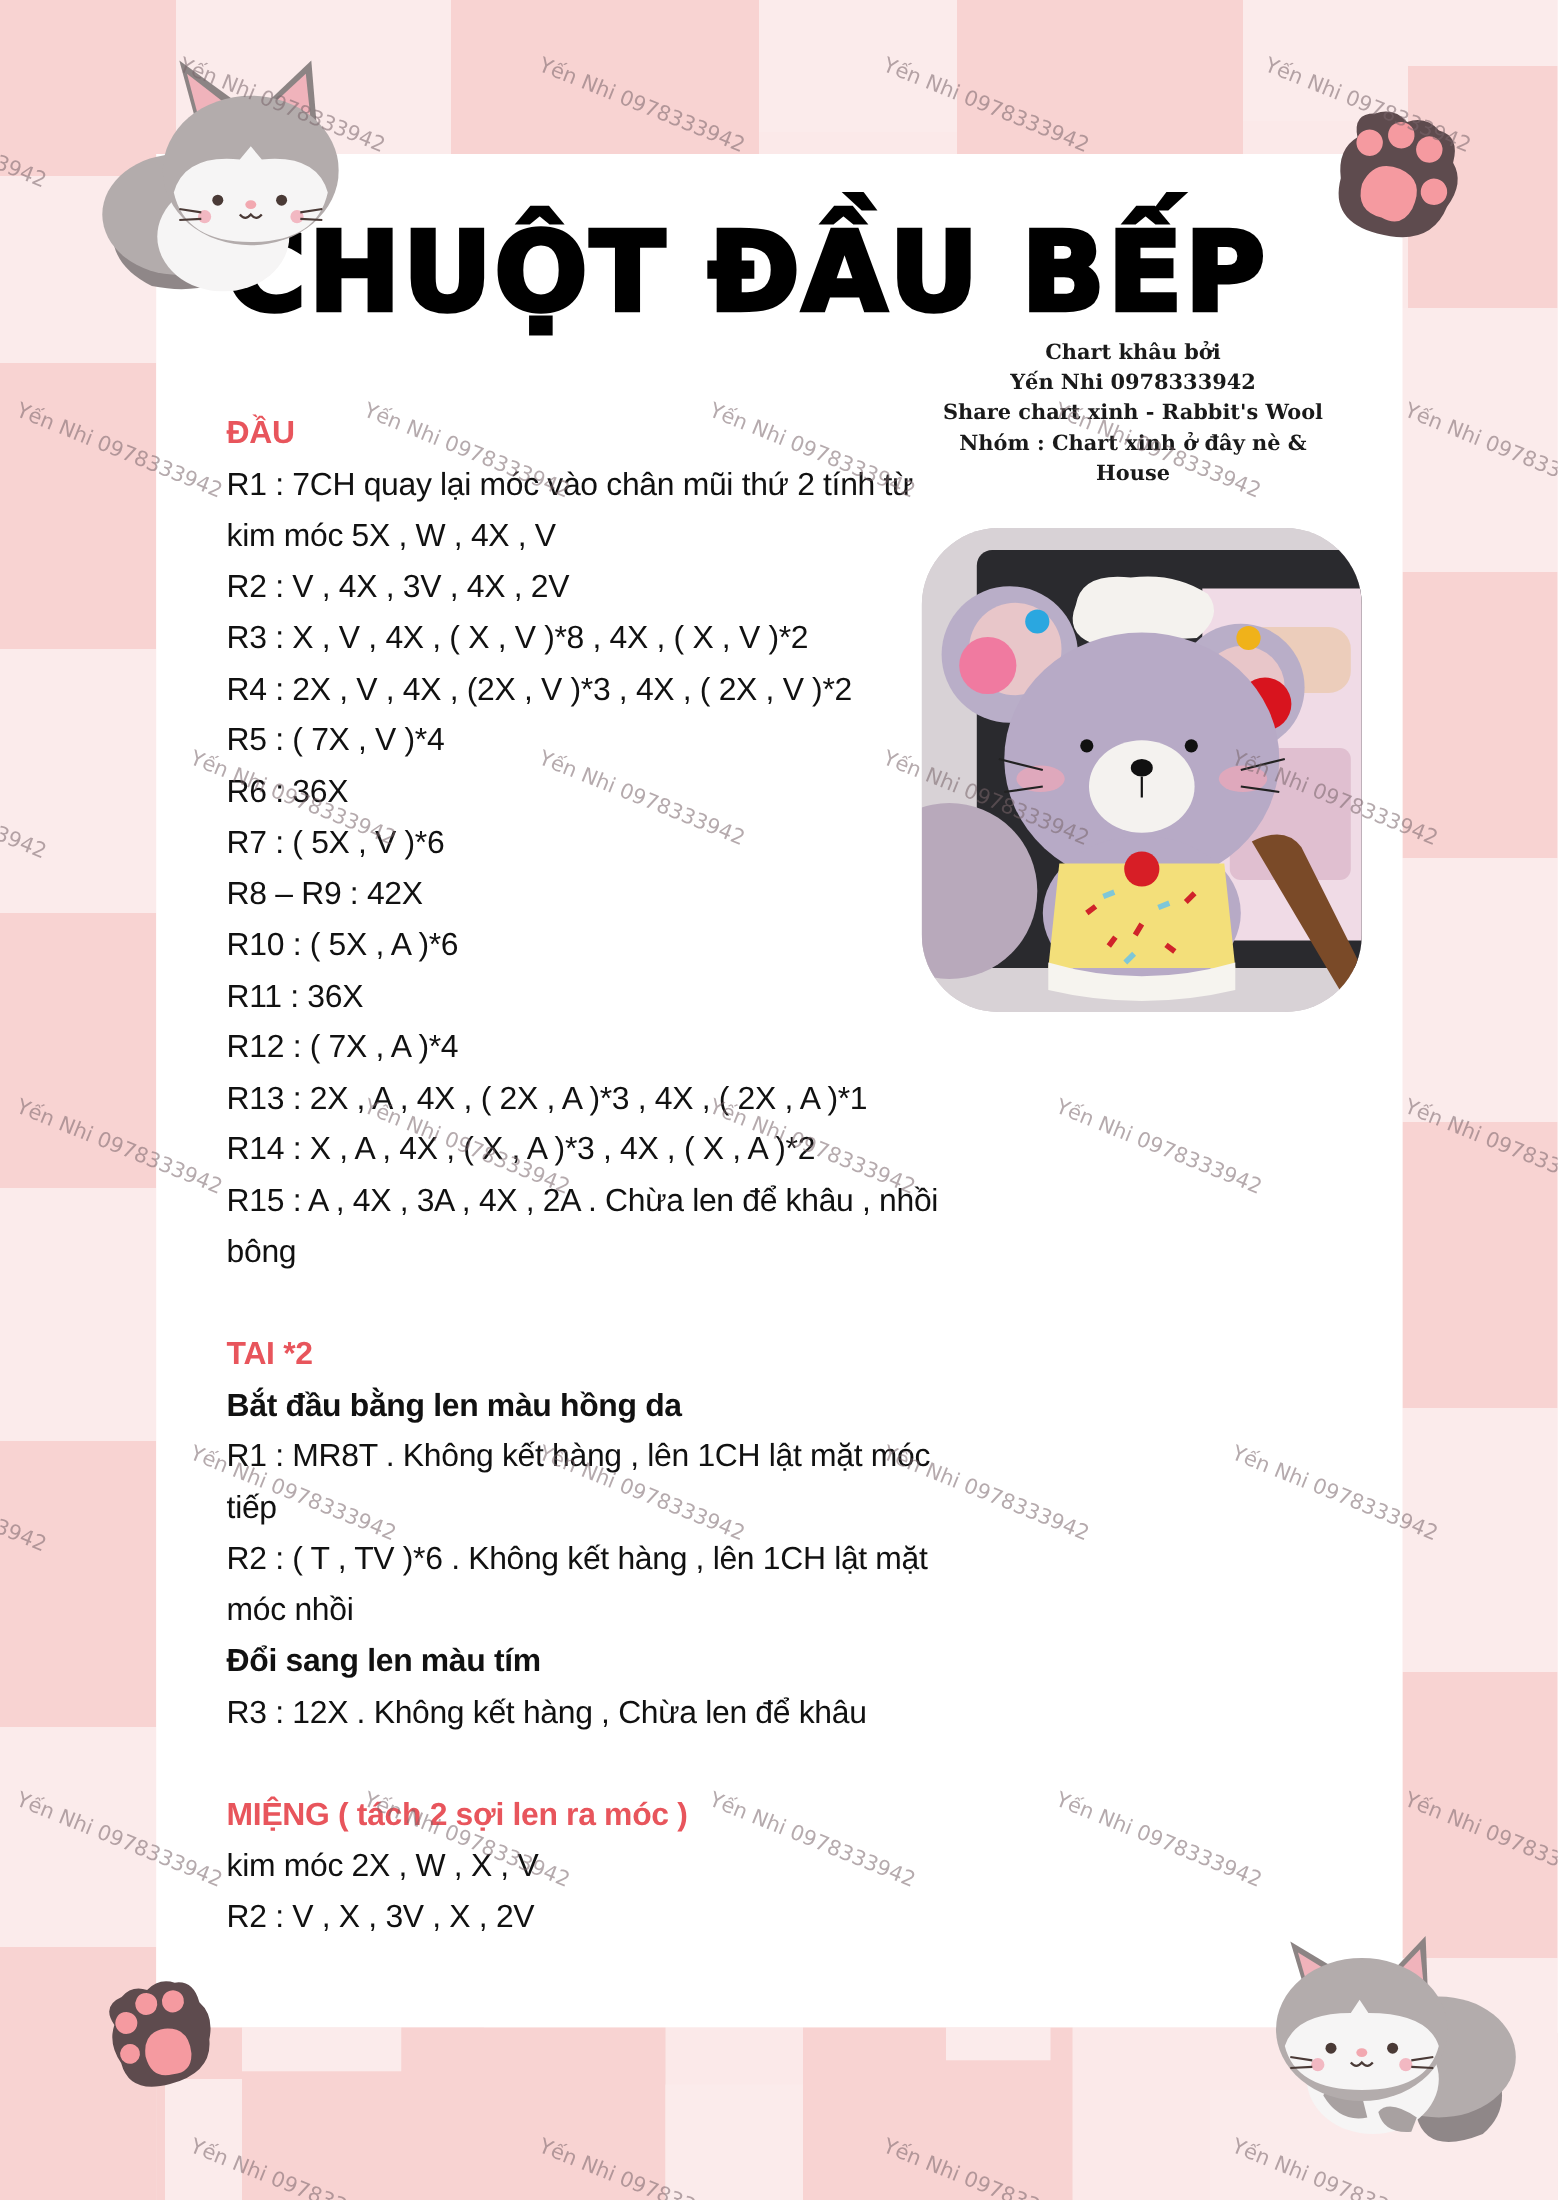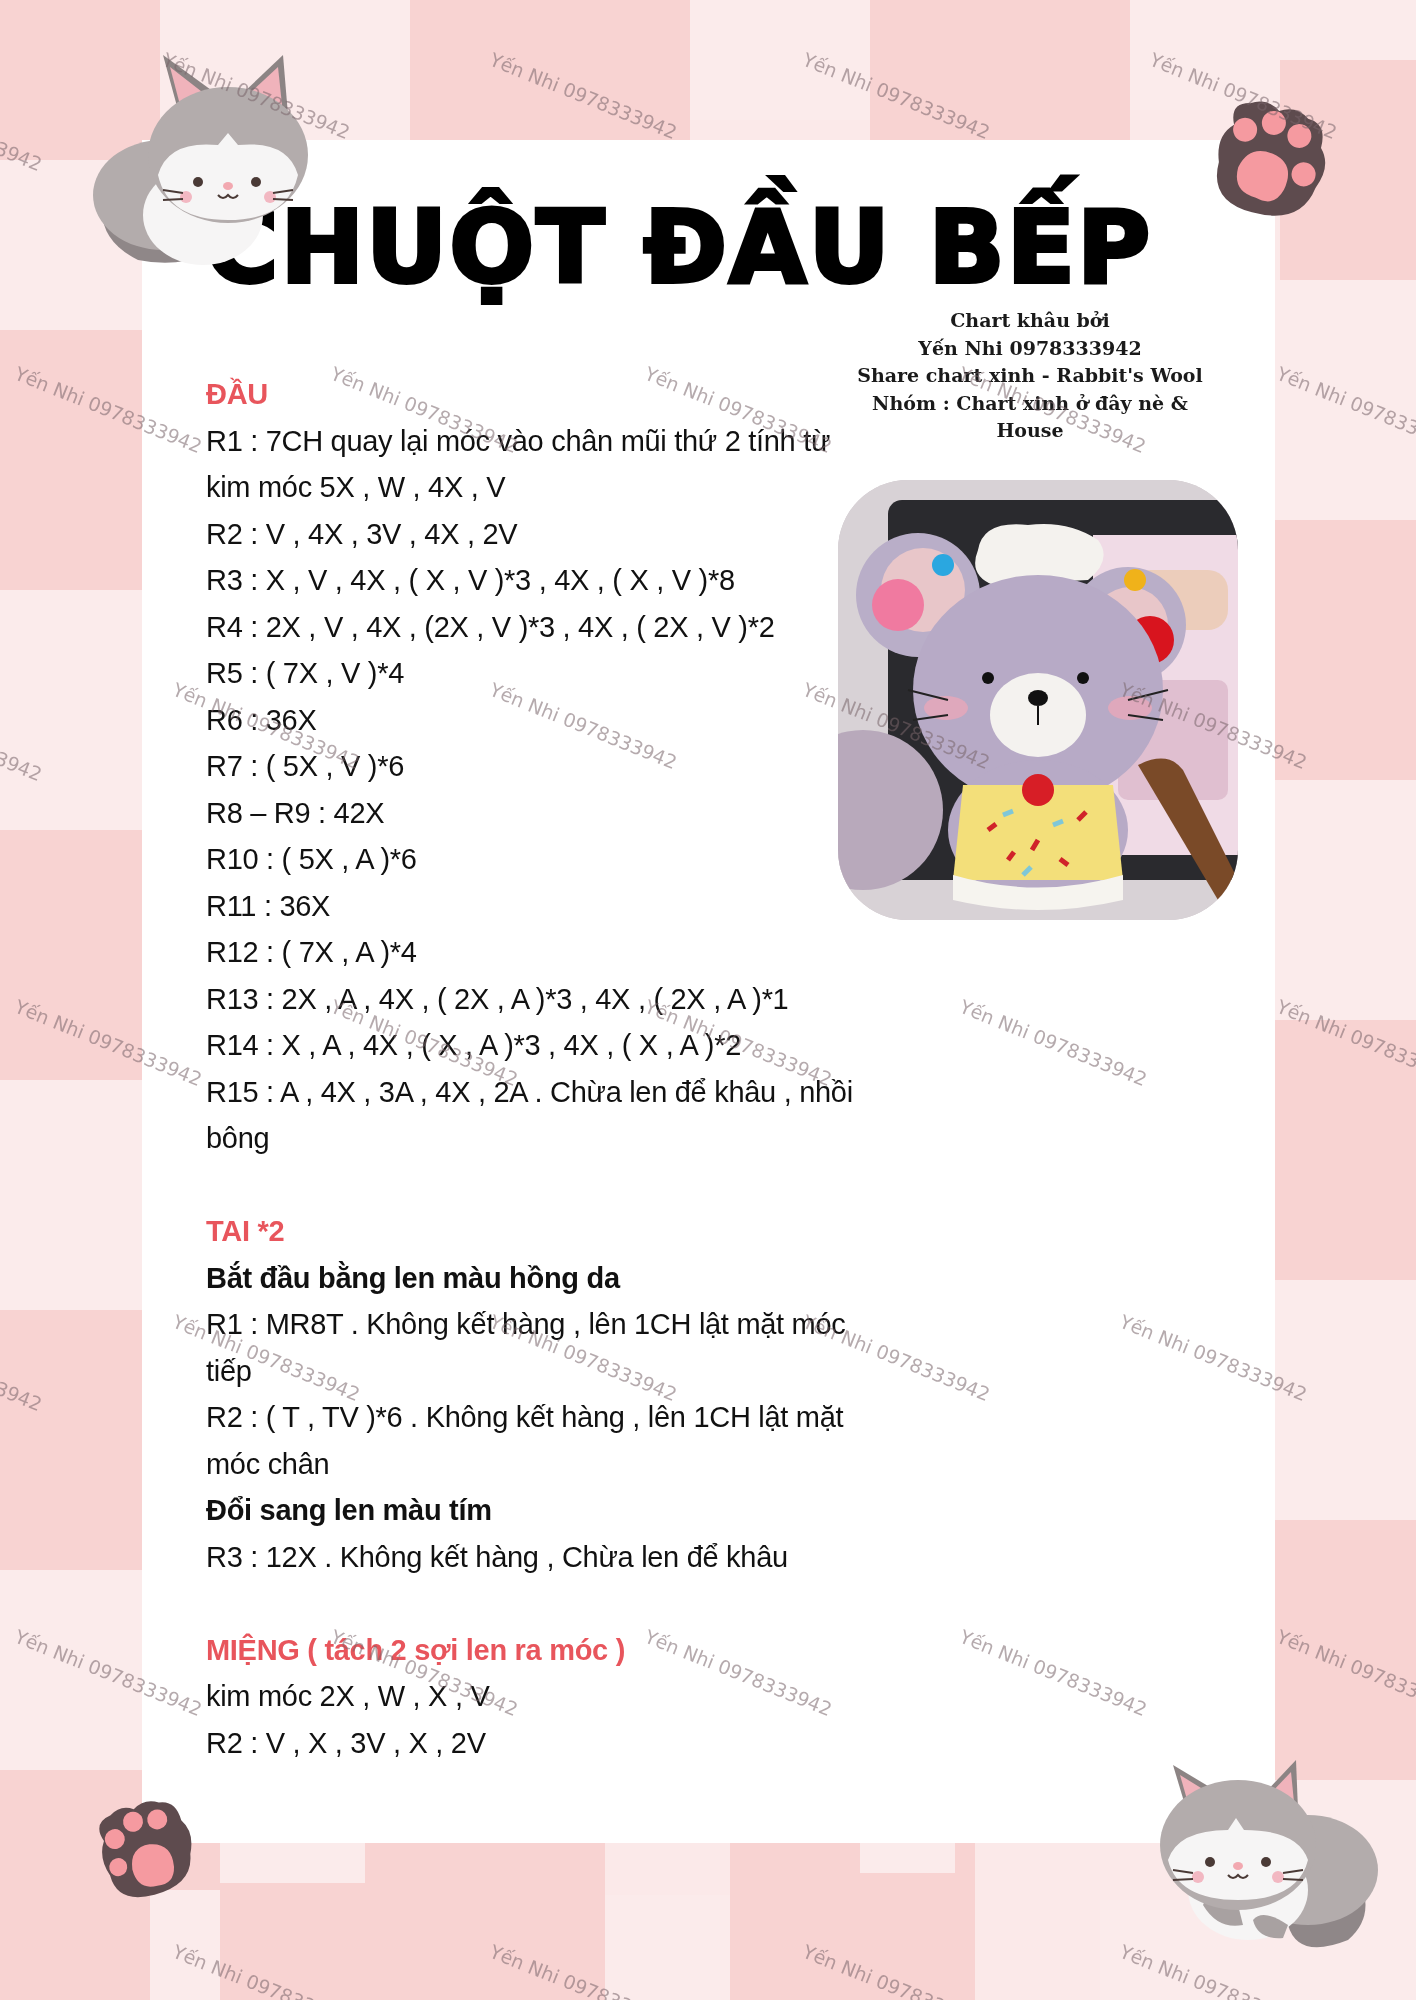--- a/index.html
+++ b/index.html
@@ -152,41 +152,41 @@
   <div>Share chart xinh - Rabbit's Wool</div>
   <div>Nhóm : Chart xinh ở đây nè &amp;</div>
   <div>House</div>
 </div>
 
 <div class="content">
   <div class="section-heading">ĐẦU</div>
   <div>R1 : 7CH quay lại móc vào chân mũi thứ 2 tính từ</div>
   <div>kim móc 5X , W , 4X , V</div>
   <div>R2 : V , 4X , 3V , 4X , 2V</div>
-  <div>R3 : X , V , 4X , ( X , V )*3 , 4X , ( X , V )*8</div>
+  <div>R3 : X , V , 4X , ( X , V )*8 , 4X , ( X , V )*2</div>
   <div>R4 : 2X , V , 4X , (2X , V )*3 , 4X , ( 2X , V )*2</div>
   <div>R5 : ( 7X , V )*4</div>
   <div>R6 : 36X</div>
   <div>R7 : ( 5X , V )*6</div>
   <div>R8 – R9 : 42X</div>
   <div>R10 : ( 5X , A )*6</div>
   <div>R11 : 36X</div>
   <div>R12 : ( 7X , A )*4</div>
   <div>R13 : 2X , A , 4X , ( 2X , A )*3 , 4X , ( 2X , A )*1</div>
   <div>R14 : X , A , 4X , ( X , A )*3 , 4X , ( X , A )*2</div>
   <div>R15 : A , 4X , 3A , 4X , 2A . Chừa len để khâu , nhồi</div>
   <div>bông</div>
   <div class="spacer"></div>
 
   <div class="section-heading">TAI *2</div>
   <div class="sub-heading">Bắt đầu bằng len màu hồng da</div>
   <div>R1 : MR8T . Không kết hàng , lên 1CH lật mặt móc</div>
   <div>tiếp</div>
   <div>R2 : ( T , TV )*6 . Không kết hàng , lên 1CH lật mặt</div>
-  <div>móc chân</div>
+  <div>móc nhồi</div>
   <div class="sub-heading">Đổi sang len màu tím</div>
   <div>R3 : 12X . Không kết hàng , Chừa len để khâu</div>
   <div class="spacer"></div>
 
   <div class="section-heading">MIỆNG ( tách 2 sợi len ra móc )</div>
   <div>kim móc 2X , W , X , V</div>
   <div>R2 : V , X , 3V , X , 2V</div>
 </div>
 
 <div class="photo">

